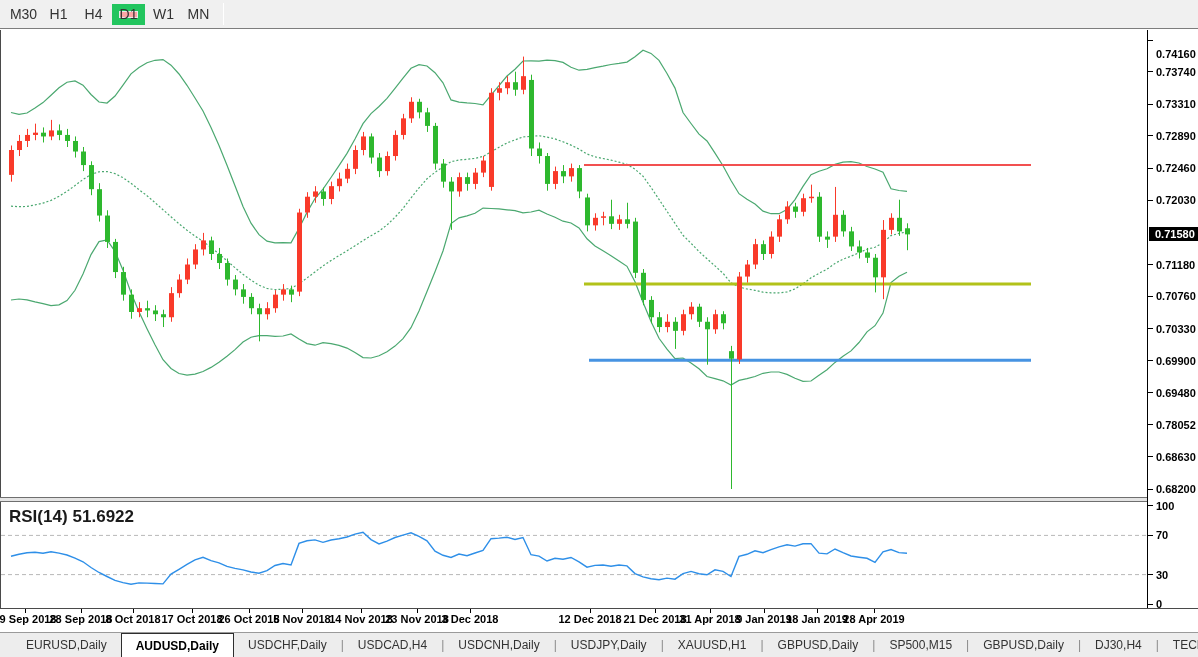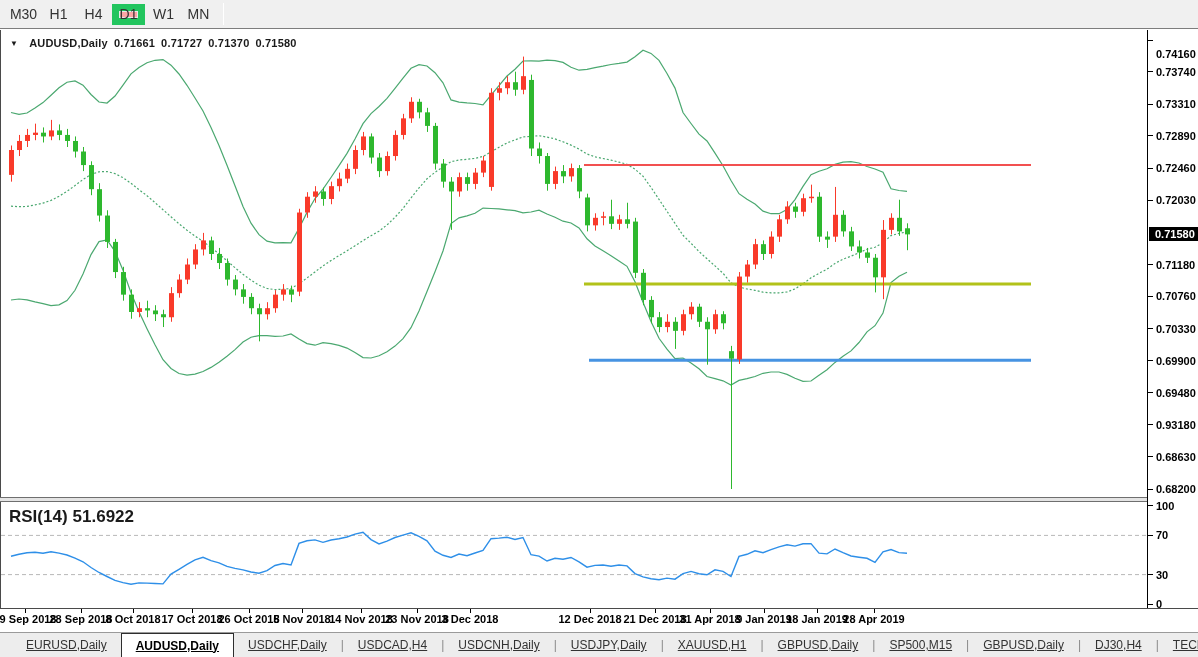--- a/index.html
+++ b/index.html
@@ -48,21 +48,21 @@
   
   .date-axis { position:absolute; left:0; top:609px; width:1198px; height:23px; background:#fff; }
   .da-label { position:absolute; top:4px; transform:translateX(-50%); font-size:11px;
     font-weight:700; color:#000; white-space:nowrap; }
   .da-tick { position:absolute; top:0; width:1px; height:4px; background:#000; }
 
   
   .tab-bar { position:absolute; left:0; top:632px; width:1198px; height:25px;
     background:#ededed; border-top:1px solid #9a9a9a; display:flex; align-items:stretch;
     padding-left:12px; font-size:12px; overflow:hidden; }
-  .tab { display:flex; align-items:center; padding:0 14px; color:#333; white-space:nowrap; cursor:default;text-decoration:underline; }
+  .tab { display:flex; align-items:center; padding:0 14px; color:#333; white-space:nowrap; cursor:default; }
   .tab.active { background:#fff; border:1px solid #2e2e2e; border-bottom:none; font-weight:700; color:#000; }
   .tab-sep { display:flex; align-items:center; color:#8a8a8a; }
 </style>
 </head>
 <body>
 
 <div id="app">
 
   <div class="toolbar" id="toolbar">
       <div class="tf-btn">M30</div>
@@ -302,23 +302,20 @@
         <rect x="872" y="227.73689304726557" width="5" height="19.58703016615621" fill="#2eb82e"></rect>
         <line x1="882.5" x2="882.5" y1="190.0695273431197" y2="269.1709953218256" stroke="#f93a2a" stroke-width="1"></line>
         <rect x="880" y="199.86304242619738" width="5" height="47.4608807872244" fill="#f93a2a"></rect>
         <line x1="890.5" x2="890.5" y1="183.28940151637335" y2="204.38312631069522" stroke="#f93a2a" stroke-width="1"></line>
         <rect x="888" y="187.80948540087118" width="5" height="12.0535570253262" fill="#f93a2a"></rect>
         <line x1="898.5" x2="898.5" y1="169.7291498628807" y2="205.88982093886088" stroke="#2eb82e" stroke-width="1"></line>
         <rect x="896" y="187.80948540087118" width="5" height="13.560251653492685" fill="#2eb82e"></rect>
         <line x1="906.5" x2="906.5" y1="193.30892079367655" y2="220.20341990643638" stroke="#2eb82e" stroke-width="1"></line>
         <rect x="904" y="198.28101306662376" width="5" height="6.102113244071461" fill="#2eb82e"></rect>
       </svg>
-    <div class="chart-title">
-      <span class="caret">▼</span><span>AUDUSD,Daily</span><span>0.71661</span><span>0.71727</span><span>0.71370</span><span>0.71580</span>
-    </div>
   </div>
 
   <div class="rsi-panel">
     <svg id="rsiSvg" width="1147" height="106">
         <line x1="0" x2="1147" y1="33.39940828402367" y2="33.39940828402367" stroke="#b8b8b8" stroke-width="1" stroke-dasharray="4 3"></line>
         <line x1="0" x2="1147" y1="72.60059171597634" y2="72.60059171597634" stroke="#b8b8b8" stroke-width="1" stroke-dasharray="4 3"></line>
         <path d="M10.0 54.2L18.0 52.2L26.0 50.8L34.0 50.3L42.0 51.3L50.0 49.7L58.0 51.1L66.0 53.0L74.0 56.1L82.0 59.8L90.0 65.5L98.0 70.5L106.0 74.5L114.0 78.3L122.0 80.6L130.0 82.2L138.0 80.9L146.0 81.1L154.0 81.5L162.0 81.9L170.0 72.1L178.0 67.3L186.0 62.4L194.0 57.9L202.0 55.3L210.0 58.7L218.0 60.8L226.0 64.4L234.0 66.4L242.0 67.9L250.0 70.0L258.0 71.2L266.0 68.7L274.0 63.5L282.0 61.5L290.0 62.9L298.0 41.4L306.0 38.8L314.0 37.9L322.0 40.3L330.0 38.0L338.0 36.7L346.0 35.0L354.0 32.1L362.0 30.2L370.0 37.6L378.0 41.9L386.0 39.1L394.0 35.5L402.0 33.1L410.0 30.8L418.0 34.4L426.0 38.8L434.0 49.2L442.0 53.3L450.0 55.4L458.0 52.1L466.0 53.7L474.0 51.0L482.0 48.3L490.0 36.7L498.0 36.1L506.0 35.3L514.0 37.5L522.0 35.5L530.0 52.7L538.0 54.1L546.0 59.0L554.0 56.3L562.0 57.3L570.0 55.5L578.0 59.8L586.0 65.2L594.0 63.4L602.0 63.0L610.0 64.3L618.0 63.0L626.0 63.9L634.0 71.6L642.0 74.9L650.0 76.8L658.0 77.8L666.0 76.1L674.0 77.2L682.0 71.7L690.0 69.4L698.0 71.7L706.0 72.8L714.0 67.8L722.0 69.3L730.0 74.5L738.0 54.4L746.0 52.3L754.0 48.8L762.0 50.7L770.0 47.7L778.0 44.8L786.0 42.8L794.0 44.1L802.0 41.8L810.0 41.6L818.0 51.2L826.0 51.9L834.0 47.0L842.0 50.7L850.0 54.0L858.0 55.2L866.0 56.3L874.0 60.4L882.0 49.8L890.0 47.6L898.0 50.6L906.0 51.3" fill="none" stroke="#2e8fe8" stroke-width="1.4"></path>
       </svg>
     <div class="rsi-label">
       <span>RSI(14)</span><span>51.6922</span>
@@ -345,21 +342,21 @@
       <div class="pa-label" style="top: 228.517px;">0.71180</div>
       <div class="pa-tick" style="top: 265.658px;"></div>
       <div class="pa-label" style="top: 260.158px;">0.70760</div>
       <div class="pa-tick" style="top: 298.052px;"></div>
       <div class="pa-label" style="top: 292.552px;">0.70330</div>
       <div class="pa-tick" style="top: 330.445px;"></div>
       <div class="pa-label" style="top: 324.945px;">0.69900</div>
       <div class="pa-tick" style="top: 362.086px;"></div>
       <div class="pa-label" style="top: 356.586px;">0.69480</div>
       <div class="pa-tick" style="top: 394.48px;"></div>
-      <div class="pa-label" style="top: 388.98px;">0.93180</div>
+      <div class="pa-label" style="top: 388.98px;">0.78052</div>
       <div class="pa-tick" style="top: 426.121px;"></div>
       <div class="pa-label" style="top: 420.621px;">0.68630</div>
       <div class="pa-tick" style="top: 458.515px;"></div>
       <div class="pa-label" style="top: 453.015px;">0.68200</div>
       <div class="price-badge" style="top: 197.383px; background: rgb(0, 0, 0); color: rgb(255, 255, 255);">0.71580</div>
       <div class="pa-tick" style="top: 475.499px;"></div>
       <div class="pa-label" style="top: 469.999px;">100</div>
       <div class="pa-tick" style="top: 504.899px;"></div>
       <div class="pa-label" style="top: 499.399px;">70</div>
       <div class="pa-tick" style="top: 544.101px;"></div>

